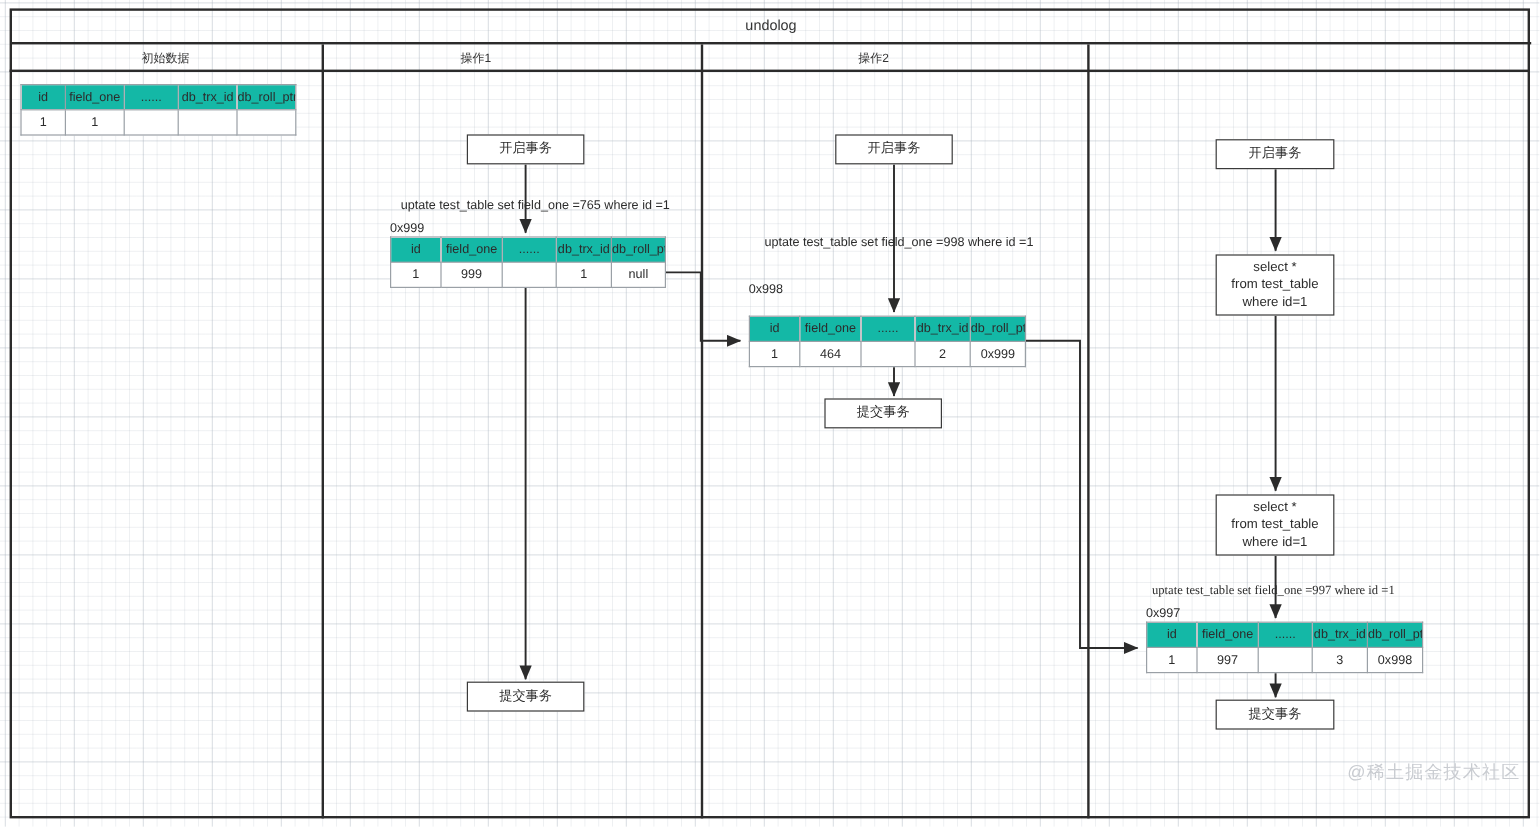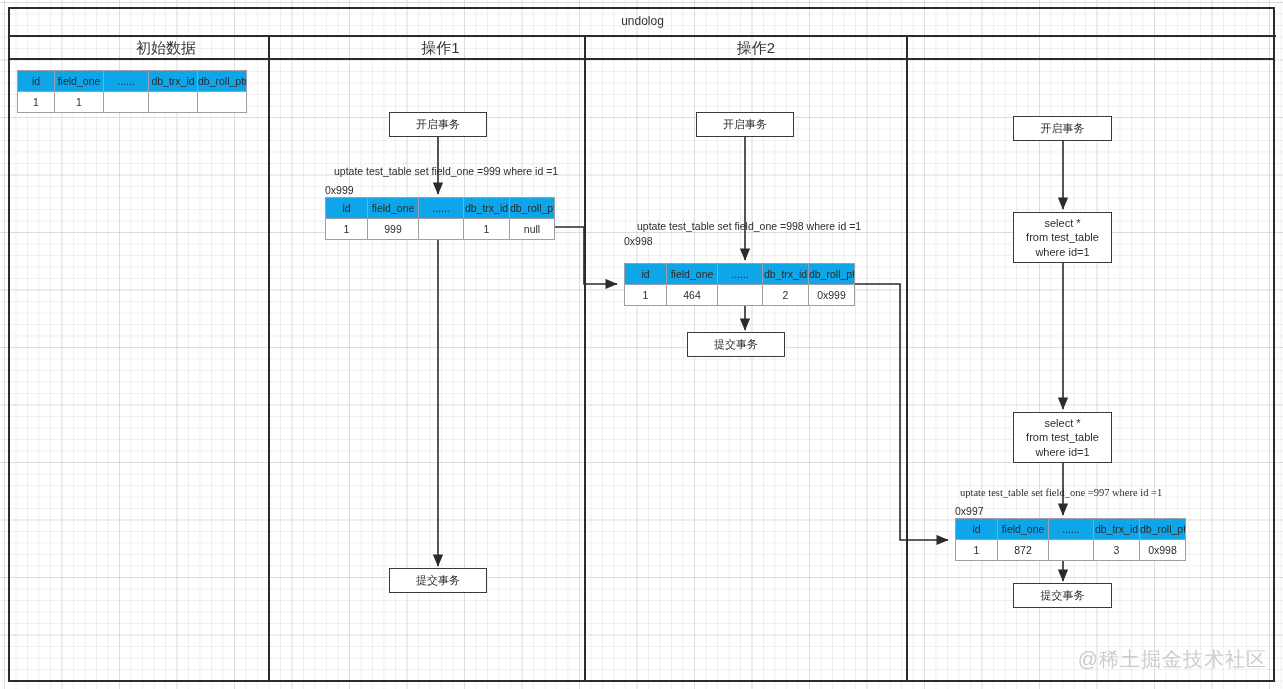--- a/index.html
+++ b/index.html
@@ -62,23 +62,22 @@
     box-sizing: border-box;
     border-bottom: 2px solid #2b2b2b;
   }
   .col-header {
     position: absolute;
     top: 0;
     height: 23px;
     display: flex;
     align-items: center;
     justify-content: center;
-    font-size: 15px;
+    font-size: 10px;
     color: #333;
-    padding-left: 28px;
   }
   .col-divider {
     position: absolute;
     top: 37px;
     width: 0;
     height: 645px;
     border-left: 2px solid #2b2b2b;
   }
 
   
@@ -110,21 +109,21 @@
   .rtable td, .rtable th {
     border: 1px solid #9aa0a6;
     text-align: center;
     padding: 0;
     height: 20px;
     font-weight: normal;
     font-size: 10.5px;
     overflow: hidden;
     white-space: nowrap;
   }
-  .rtable th { background: #0ea5e9; color: #2c2c2c; }
+  .rtable th { background: #14b8a6; color: #2c2c2c; }
   .rtable td { background: #ffffff; }
 
   
   .lbl {
     position: absolute;
     font-size: 10.5px;
     color: #2c2c2c;
     white-space: nowrap;
   }
   .ptr-lbl {
@@ -140,22 +139,22 @@
     left: 0; top: 0;
     width: 1283px;
     height: 689px;
     pointer-events: none;
   }
 
   
   .watermark {
     position: absolute;
     right: 16px;
-    bottom: 16px;
-    font-size: 20px;
+    bottom: 36px;
+    font-size: 15px;
     color: #c9ccd1;
     letter-spacing: 1px;
     white-space: nowrap;
   }
 </style>
 </head>
 <body>
 
 <div id="canvas">
 
@@ -180,21 +179,21 @@
     <path d="M1063,263 L1063,409" stroke="#2b2b2b" stroke-width="1.6" fill="none" marker-end="url(#arw)"></path>
     <path d="M1063,463 L1063,515" stroke="#2b2b2b" stroke-width="1.6" fill="none" marker-end="url(#arw)"></path>
     <path d="M1063,560 L1063,581" stroke="#2b2b2b" stroke-width="1.6" fill="none" marker-end="url(#arw)"></path>
   </svg>
 
   <div class="frame"></div>
   <div class="title-band">undolog</div>
 
   <div class="header-band">
     <div class="col-header" style="left:0px;width:260px;">初始数据</div>
-    <div class="col-header" style="left:260px;width:289px;">操作1</div>
+    <div class="col-header" style="left:244px;width:289px;">操作1</div>
     <div class="col-header" style="left:576px;width:288px;">操作2</div>
   </div>
 
   <div class="col-divider" style="left:268px;"></div>
   <div class="col-divider" style="left:584px;"></div>
   <div class="col-divider" style="left:906px;"></div>
 
   <table class="rtable" style="left:17px;top:70px;width:224px;">
     <tbody>
         <tr>
@@ -209,21 +208,21 @@
       <td>1</td>
       <td></td>
       <td></td>
       <td></td>
     </tr>
   </tbody>
     </table>
 
   <div class="pbox" style="left:389px;top:112px;width:98px;height:25px;">开启事务</div>
 
-  <div class="lbl" style="left:334px;top:165px;">uptate test_table set field_one =999 where id =1</div>
+  <div class="lbl" style="left:334px;top:165px;">uptate test_table set field_one =765 where id =1</div>
 
   <div class="ptr-lbl" style="left:325px;top:184px;">0x999</div>
 
   <table class="rtable" style="left:325px;top:197px;width:224px;">
     <tbody>
         <tr>
       <th style="width:41px">id</th>
       <th style="width:50px">field_one</th>
       <th style="width:44px">......</th>
       <th style="width:45px">db_trx_id</th>
@@ -236,21 +235,21 @@
       <td>1</td>
       <td>null</td>
     </tr>
   </tbody>
     </table>
 
   <div class="pbox" style="left:389px;top:568px;width:98px;height:25px;">提交事务</div>
 
   <div class="pbox" style="left:696px;top:112px;width:98px;height:25px;">开启事务</div>
 
-  <div class="lbl" style="left:637px;top:196px;margin-top:24px;">uptate test_table set field_one =998 where id =1</div>
+  <div class="lbl" style="left:637px;top:196px;">uptate test_table set field_one =998 where id =1</div>
 
   <div class="ptr-lbl" style="left:624px;top:235px;">0x998</div>
 
   <table class="rtable" style="left:624px;top:263px;width:225px;">
     <tbody>
         <tr>
       <th style="width:41px">id</th>
       <th style="width:50px">field_one</th>
       <th style="width:44px">......</th>
       <th style="width:45px">db_trx_id</th>
@@ -286,21 +285,21 @@
     <tbody>
         <tr>
       <th style="width:41px">id</th>
       <th style="width:50px">field_one</th>
       <th style="width:44px">......</th>
       <th style="width:45px">db_trx_id</th>
       <th style="width:45px">db_roll_ptr</th>
     </tr>
     <tr>
       <td>1</td>
-      <td>872</td>
+      <td>997</td>
       <td></td>
       <td>3</td>
       <td>0x998</td>
     </tr>
   </tbody>
     </table>
 
   <div class="pbox" style="left:1013px;top:583px;width:99px;height:25px;">提交事务</div>
 
   <div class="watermark">@稀土掘金技术社区</div>

